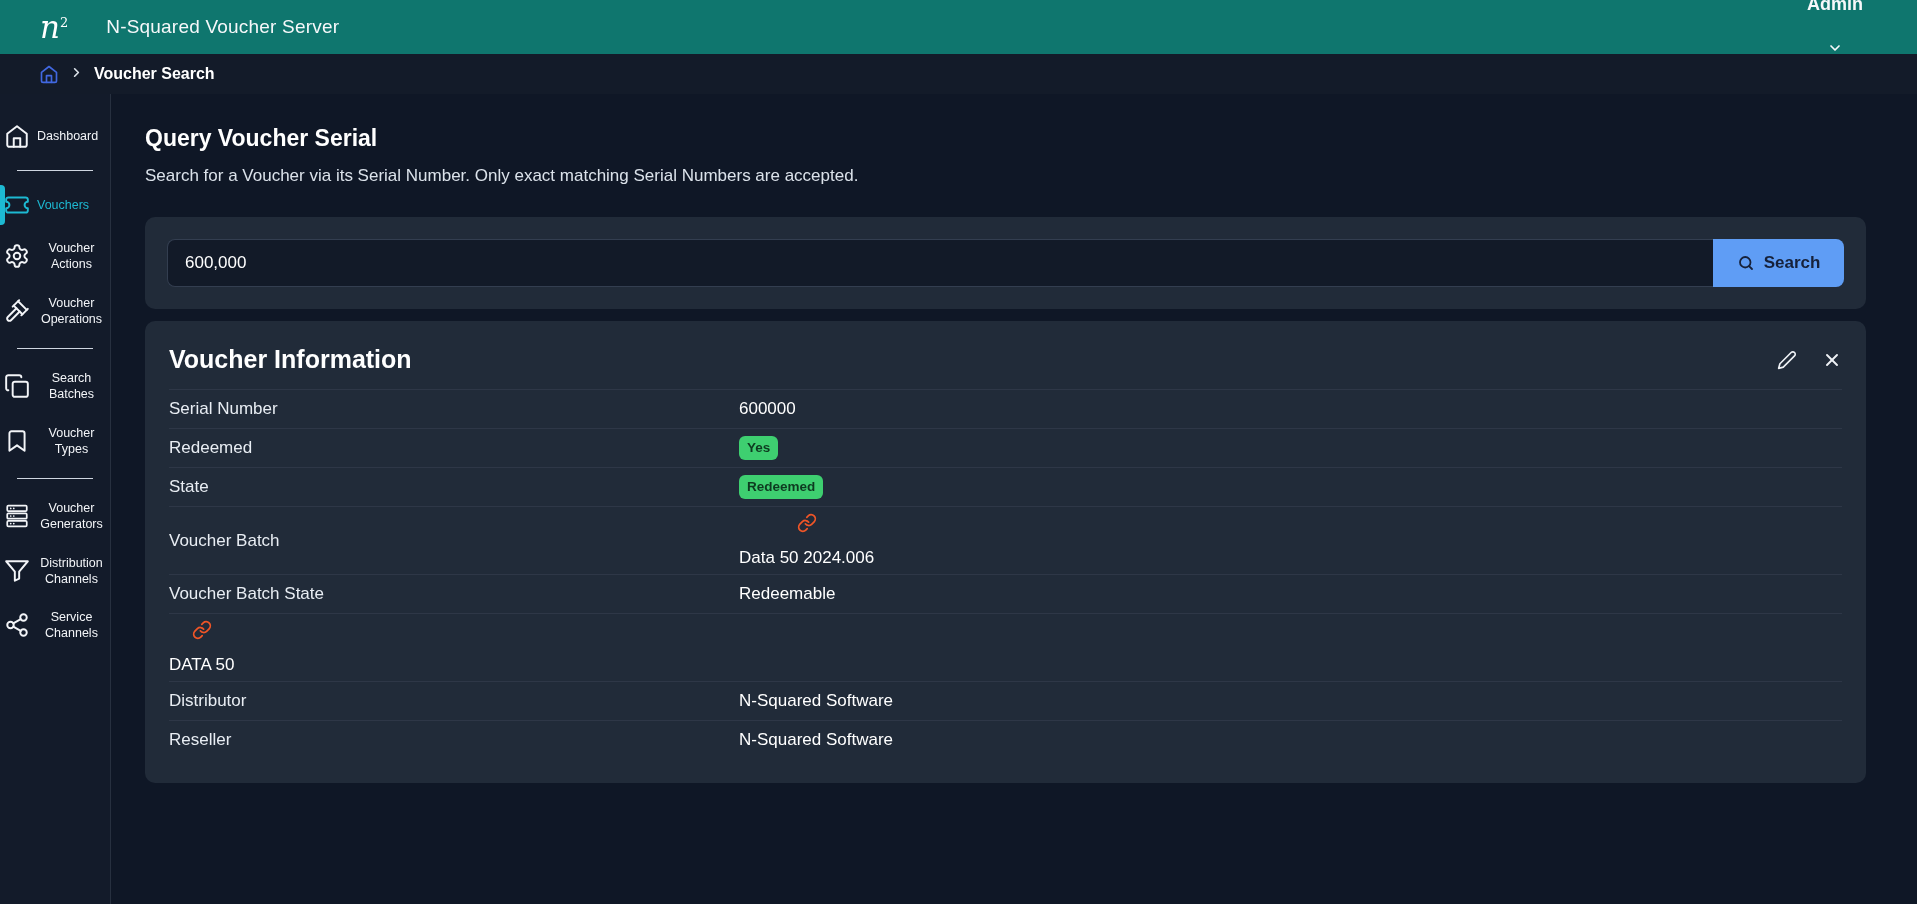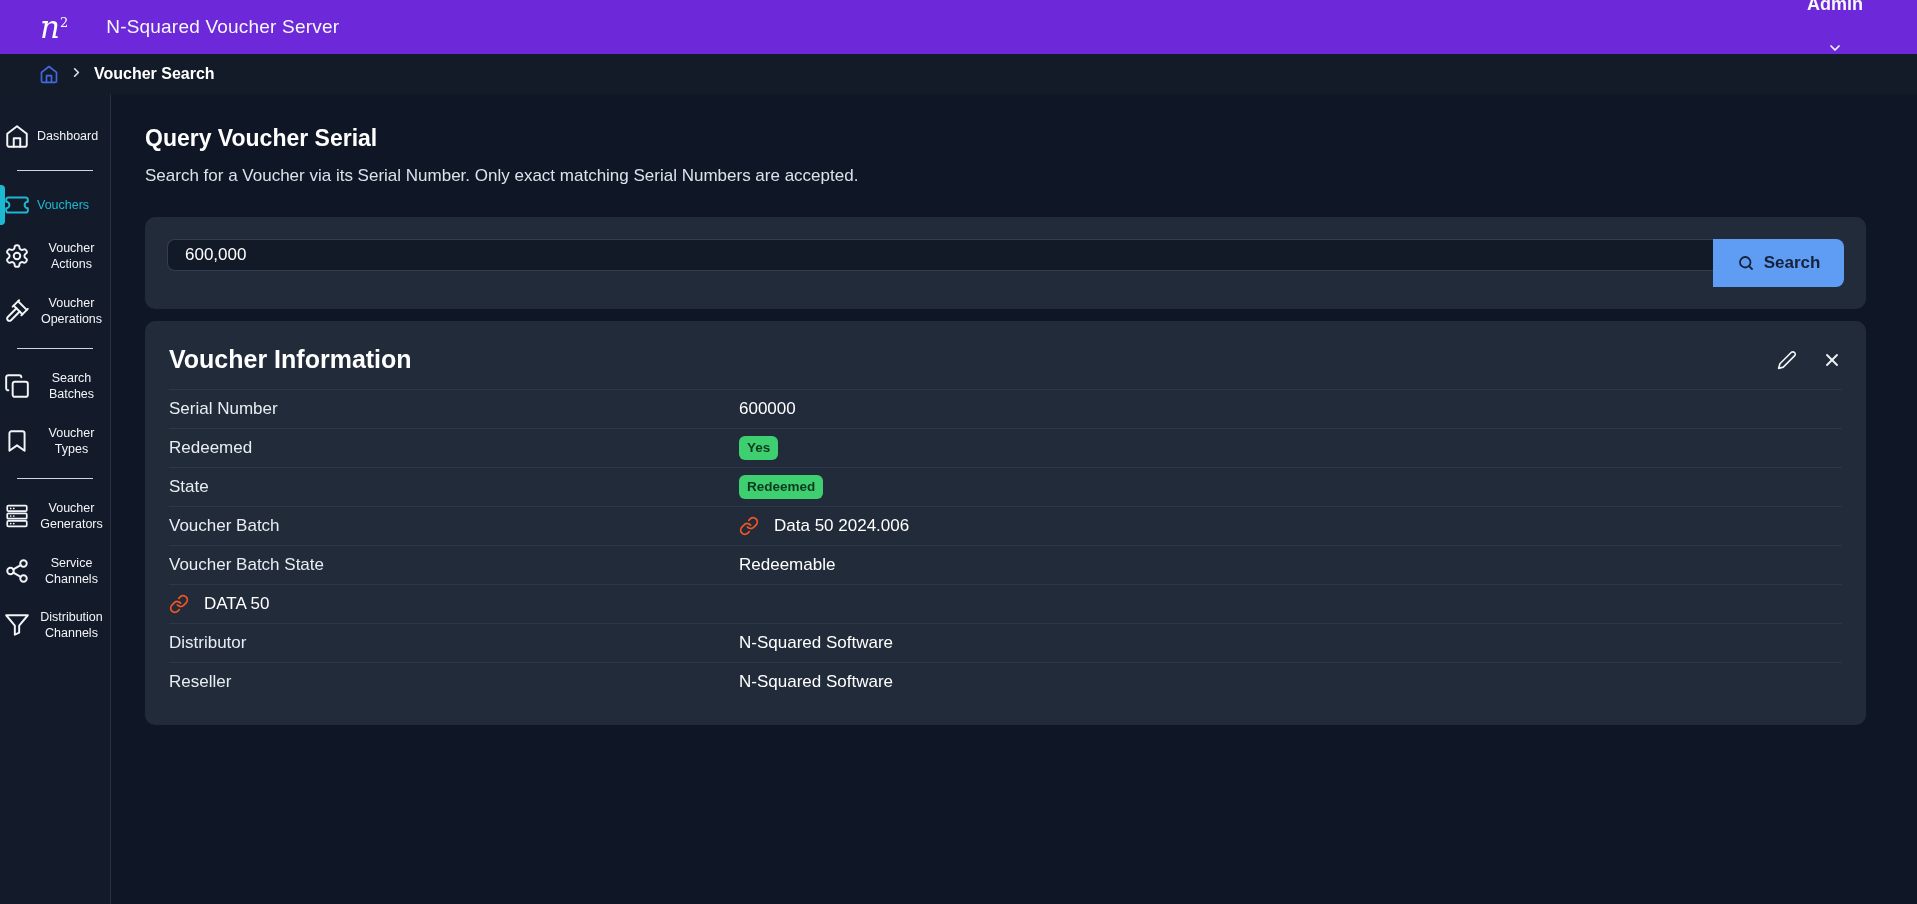--- a/index.html
+++ b/index.html
@@ -4,21 +4,21 @@
 <style>
   * { margin:0; padding:0; box-sizing:border-box; }
   html,body { width:1917px; height:904px; overflow:hidden; }
   body {
     background:#0f1726;
     color:#f1f4f8;
     font-family:"Liberation Sans", sans-serif;
   }
   
   .navbar {
-    height:54px; background:#6d28d9;
+    height:54px; background:#0f766e;
     display:flex; align-items:center;
     padding:0 54px 0 40px;
   }
   .logo {
     font-family:"DejaVu Serif", serif; font-style:italic;
     font-size:31px; color:#ffffff; line-height:1;
   }
   .logo sup { font-size:13px; font-style:normal; font-family:"DejaVu Serif", serif; }
   .app-title { margin-left:38px; font-size:19px; font-weight:500; color:#f6f8fa; letter-spacing:.2px; }
   .user-menu {
@@ -62,21 +62,21 @@
   
   main { flex:1; padding:31px 51px 0 34px; }
   .page-heading { font-size:23px; font-weight:700; color:#ffffff; margin-bottom:14px; }
   .page-desc { font-size:17px; color:#dbe2ea; margin-bottom:31px; }
 
   .search-card {
     background:#212b39; border-radius:10px; padding:22px;
   }
   .input-group { display:flex; width:100%; }
   .serial-input {
-    flex:1; height:32px;
+    flex:1; height:48px;
     background:#121a28; border:1px solid #333e50; border-right:none;
     border-radius:8px 0 0 8px;
     color:#ffffff; font-size:17px; padding:0 17px;
     font-family:"Liberation Sans", sans-serif; outline:none;
   }
   .search-btn {
     width:131px; height:48px; border:none; cursor:pointer;
     background:var(--btn,#5f9df5); color:#16213a;
     border-radius:0 8px 8px 0;
     font-size:17px; font-weight:700; font-family:"Liberation Sans", sans-serif;
@@ -99,21 +99,21 @@
     min-height:39px; padding:6px 0;
     border-top:1px solid #2e3747;
   }
   .info-label { font-size:17px; color:#e8edf3; }
   .info-value { font-size:17px; color:#ffffff; display:flex; align-items:center; }
   .badge {
     background:var(--badge,#3ecf70); color:#0e3a20;
     font-size:13.5px; font-weight:700;
     padding:4px 8px; border-radius:6px; line-height:1.2;
   }
-  .link-value { display:flex; align-items:center; gap:15px; color:#ffffff; text-decoration:none; cursor:pointer; }
+  .link-value { display:flex; align-items:center; gap:15px; color:#ffffff; text-decoration:none; cursor:pointer;flex-direction:column; }
   .link-value svg { width:20px; height:20px; stroke:var(--link,#ef5527); }
 </style>
 </head>
 <body>
 
 <header class="navbar">
   <span class="logo"><span>n</span><sup>2</sup></span>
   <span class="app-title">N-Squared Voucher Server</span>
   <div class="user-menu">
     <span>Admin</span>
@@ -207,36 +207,36 @@
             <rect x="3" y="9.5" width="18" height="5" rx="1"></rect>
             <rect x="3" y="16.5" width="18" height="5" rx="1"></rect>
             <path d="M6.2 5h.01M9 5h.01M6.2 12h.01M9 12h.01M6.2 19h.01M9 19h.01"></path>
           </svg>
         </span>
         <span class="side-label">Voucher Generators</span>
       </div>
       <div class="side-item">
         <span class="side-icon">
           <svg viewBox="0 0 24 24" fill="none" stroke-width="1.8" stroke-linecap="round" stroke-linejoin="round">
+            <path d="M22 3H2l8 9.5V21l4-2v-6.5L22 3z"></path>
+          </svg>
+        </span>
+        <span class="side-label">Distribution Channels</span>
+      </div>
+      <div class="side-item">
+        <span class="side-icon">
+          <svg viewBox="0 0 24 24" fill="none" stroke-width="1.8" stroke-linecap="round" stroke-linejoin="round">
             <circle cx="18" cy="5" r="3"></circle>
             <circle cx="6" cy="12" r="3"></circle>
             <circle cx="18" cy="19" r="3"></circle>
             <path d="m8.59 13.51 6.83 3.98"></path>
             <path d="m15.41 6.51-6.82 3.98"></path>
           </svg>
         </span>
         <span class="side-label">Service Channels</span>
-      </div>
-      <div class="side-item">
-        <span class="side-icon">
-          <svg viewBox="0 0 24 24" fill="none" stroke-width="1.8" stroke-linecap="round" stroke-linejoin="round">
-            <path d="M22 3H2l8 9.5V21l4-2v-6.5L22 3z"></path>
-          </svg>
-        </span>
-        <span class="side-label">Distribution Channels</span>
       </div>
     </nav>
 
   <main>
     <div class="page-heading">Query Voucher Serial</div>
     <div class="page-desc">Search for a Voucher via its Serial Number. Only exact matching Serial Numbers are accepted.</div>
 
     <section class="search-card">
       <div class="input-group">
         <input class="serial-input" type="text" value="600,000" style="">

